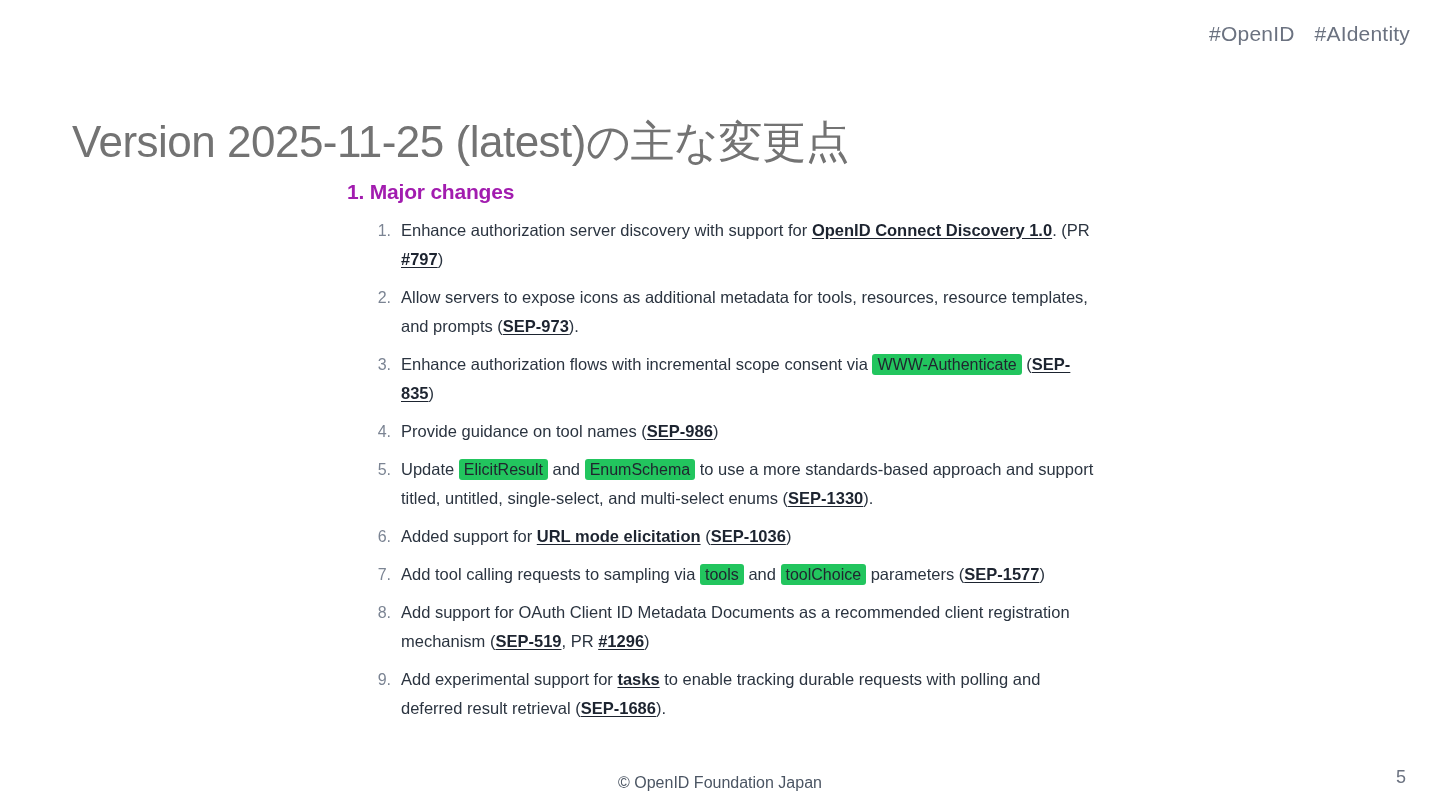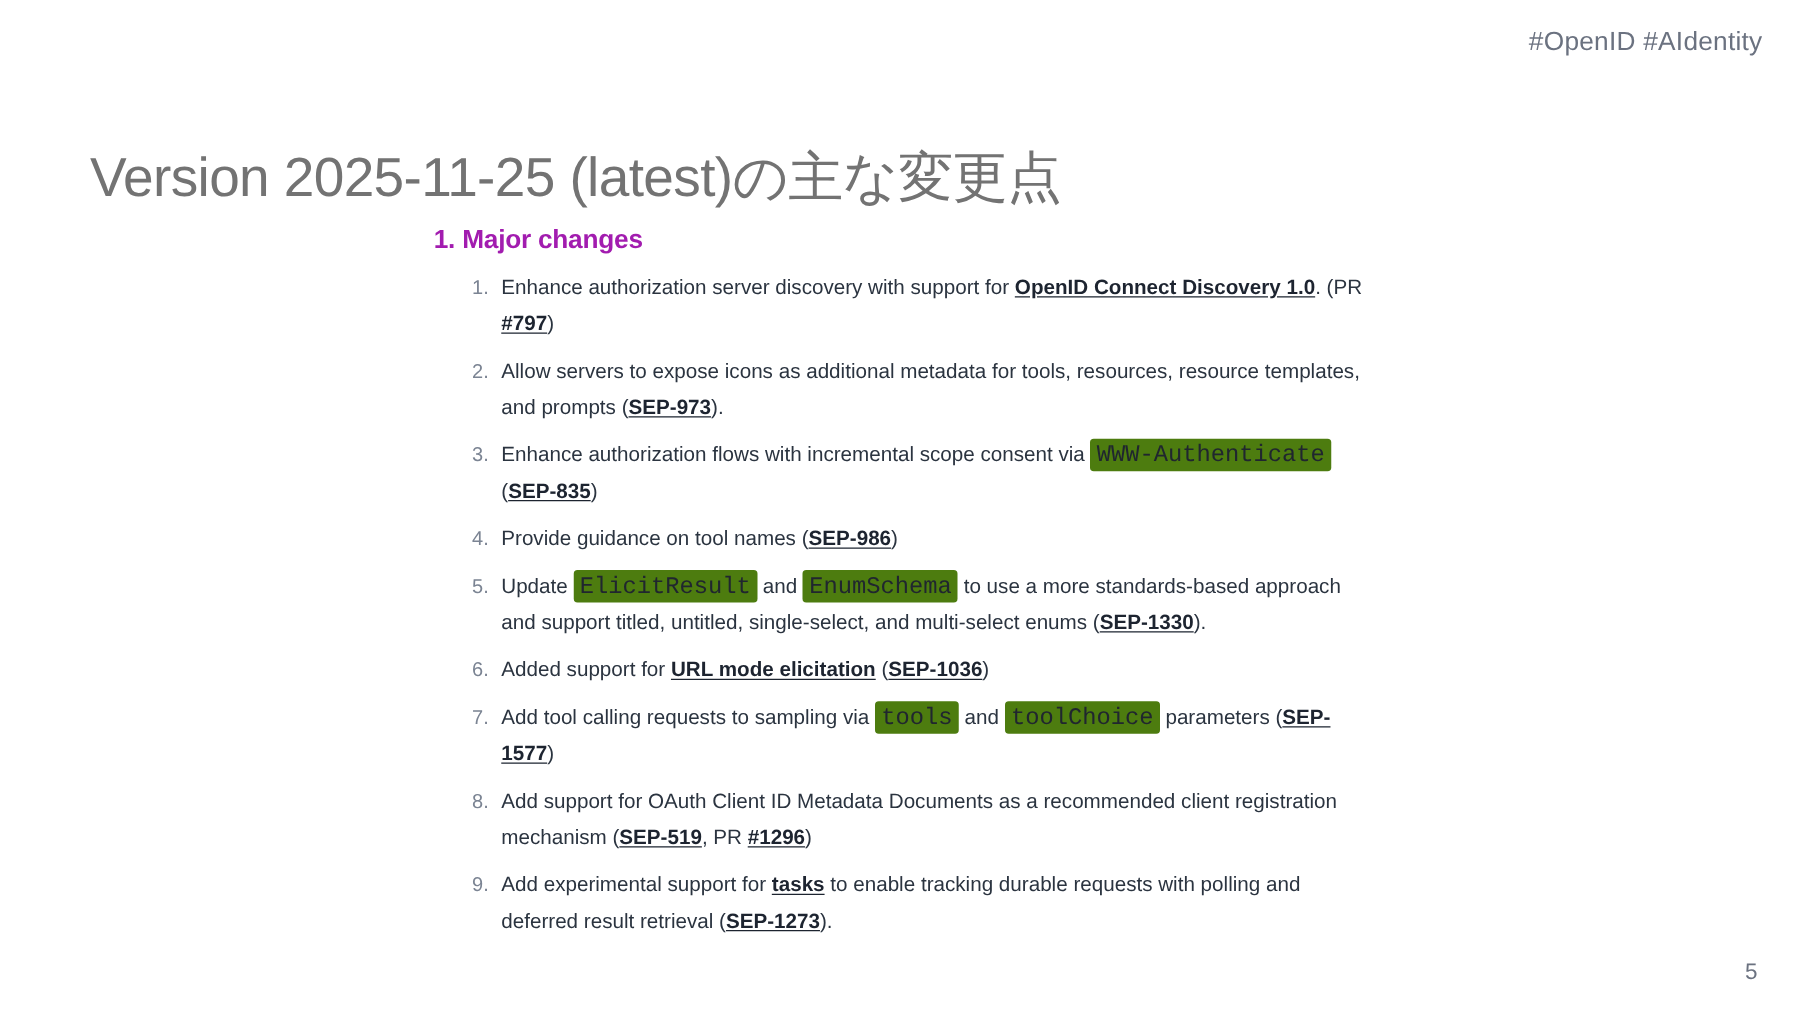--- a/index.html
+++ b/index.html
@@ -24,20 +24,21 @@
   .hashtags {
     position: absolute;
     top: 22px;
     right: 30px;
     font-size: 21px;
     color: #6b7280;
     letter-spacing: 0.2px;
     white-space: nowrap;
   }
   .hashtags span {
+    margin-left: 14px;
   }
   .slide-title {
     position: absolute;
     top: 84px;
     left: 72px;
     font-size: 44px;
     font-weight: 400;
     color: #737373;
     letter-spacing: -0.5px;
     white-space: nowrap;
@@ -78,23 +79,23 @@
     color: #7b8493;
     font-size: 16px;
   }
   .lnk {
     font-weight: bold;
     color: #1d2430;
     text-decoration: underline;
     text-underline-offset: 2px;
   }
   code.mono {
-    font-family: Liberation Mono, monospace;
-    font-size: 19px;
-    background: #4d7c0f;
+    font-family: Liberation Sans, sans-serif;
+    font-size: 16px;
+    background: #22c55e;
     border-radius: 3px;
     padding: 2px 5px;
     color: #20262f;
     white-space: nowrap;
   }
   .footer {
     position: absolute;
     bottom: 18px;
     left: 0;
     width: 1440px;
@@ -126,19 +127,20 @@
     <div class="section-heading">1. Major changes</div>
     <ol class="changes" id="changes-list">
         <li><span>Enhance authorization server discovery with support for </span><a class="lnk" href="#">OpenID Connect Discovery 1.0</a><span>. (PR </span><a class="lnk" href="#">#797</a><span>)</span></li>
         <li><span>Allow servers to expose icons as additional metadata for tools, resources, resource templates, and prompts (</span><a class="lnk" href="#">SEP-973</a><span>).</span></li>
         <li><span>Enhance authorization flows with incremental scope consent via </span><code class="mono">WWW-Authenticate</code><span> (</span><a class="lnk" href="#">SEP-835</a><span>)</span></li>
         <li><span>Provide guidance on tool names (</span><a class="lnk" href="#">SEP-986</a><span>)</span></li>
         <li><span>Update </span><code class="mono">ElicitResult</code><span> and </span><code class="mono">EnumSchema</code><span> to use a more standards-based approach and support titled, untitled, single-select, and multi-select enums (</span><a class="lnk" href="#">SEP-1330</a><span>).</span></li>
         <li><span>Added support for </span><a class="lnk" href="#">URL mode elicitation</a><span> (</span><a class="lnk" href="#">SEP-1036</a><span>)</span></li>
         <li><span>Add tool calling requests to sampling via </span><code class="mono">tools</code><span> and </span><code class="mono">toolChoice</code><span> parameters (</span><a class="lnk" href="#">SEP-1577</a><span>)</span></li>
         <li><span>Add support for OAuth Client ID Metadata Documents as a recommended client registration mechanism (</span><a class="lnk" href="#">SEP-519</a><span>, PR </span><a class="lnk" href="#">#1296</a><span>)</span></li>
-        <li><span>Add experimental support for </span><a class="lnk" href="#">tasks</a><span> to enable tracking durable requests with polling and deferred result retrieval (</span><a class="lnk" href="#">SEP-1273</a><span>).</span></li>
+        <li><span>Add experimental support for </span><a class="lnk" href="#">tasks</a><span> to enable tracking durable requests with polling and deferred result retrieval (</span><a class="lnk" href="#">SEP-1686</a><span>).</span></li>
       </ol>
   </div>
 
+  <div class="footer">© OpenID Foundation Japan</div>
   <div class="page-number">5</div>
 
 </div>
 
 </body></html>

